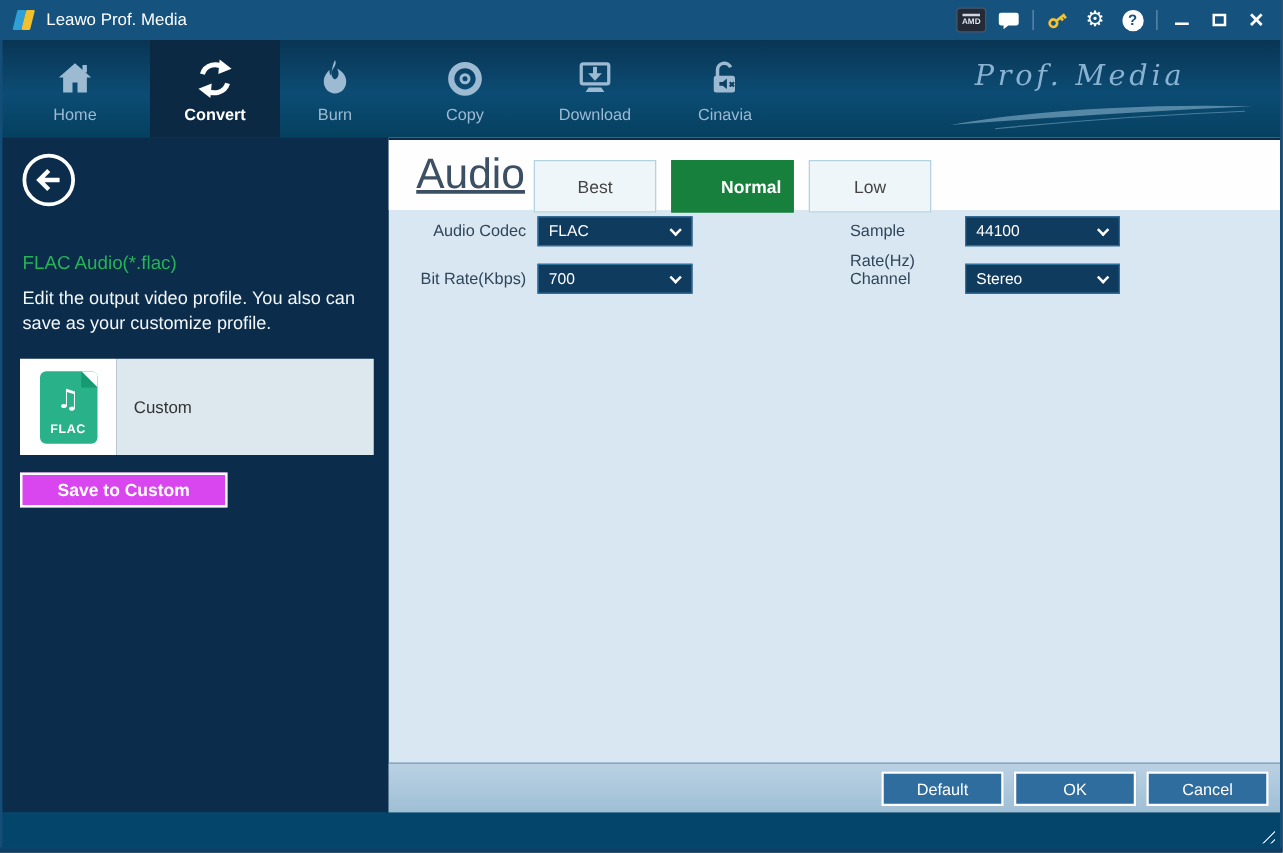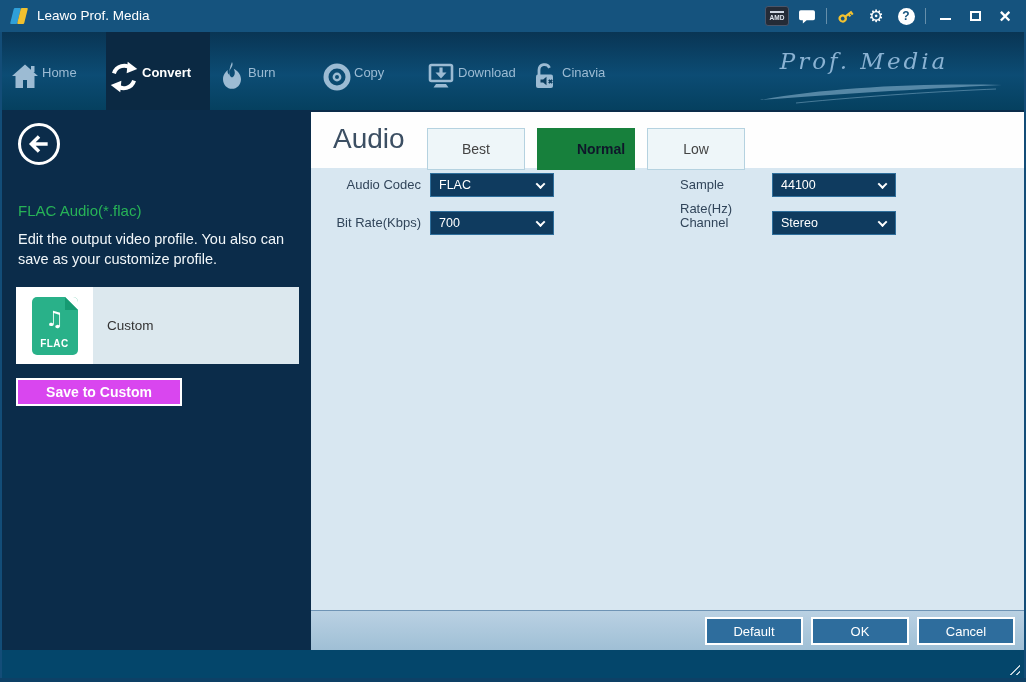--- a/index.html
+++ b/index.html
@@ -20,21 +20,21 @@
   .amd-badge .bar { width:14px; height:2px; background:#cfd6e2; margin-bottom:1.5px; }
   .tb-sep { width:1px; height:16px; background:rgba(255,255,255,.35); margin:0 4px; }
   .min-glyph { width:11px; height:8px; border-bottom:2px solid #fff; }
   .max-glyph { width:11px; height:10px; border:2px solid #fff; }
   .close-glyph { color:#fff; font-size:20px; line-height:20px; font-weight:bold; }
   .help-circle { width:17px; height:17px; border-radius:50%; background:#fff; color:#15537e; font-size:12px; font-weight:bold; display:flex; align-items:center; justify-content:center; }
   .gear-glyph { font-size:17px; color:#fff; font-family:"DejaVu Sans",sans-serif; }
 
   
   .navbar { position:absolute; top:32px; left:2px; width:1022px; height:78px; background:linear-gradient(180deg,#093554 0%,#0c4c74 55%,#05405f 100%); }
-  .tab { position:absolute; top:0; width:104px; height:78px; display:flex; flex-direction:row; align-items:center; justify-content:flex-start; color:#9cbbd3; cursor:pointer; }
+  .tab { position:absolute; top:0; width:104px; height:78px; display:flex; flex-direction:column; align-items:center; justify-content:flex-start; color:#9cbbd3; cursor:pointer; }
   .tab.active { background:#0b2943; color:#ffffff; }
   .tab-icon { margin-top:12px; height:38px; display:flex; align-items:center; justify-content:center; }
   .tab-icon svg { display:block; }
   .tab-label { font-size:13px; margin-top:2px; }
   .tab.active .tab-label { font-weight:bold; color:#fff; }
   .brand { position:absolute; right:40px; top:16px; width:240px; text-align:center; color:#8ab2d2; font-family:"DejaVu Serif","Liberation Serif",serif; font-style:italic; font-size:23px; letter-spacing:3px; }
   .brand-swoosh { position:absolute; right:18px; top:46px; }
 
   
   .left-panel { position:absolute; top:110px; left:2px; width:309px; height:540px; background:#0b2c4a; color:#eef5fa; }
@@ -48,23 +48,23 @@
   .flac-fold { position:absolute; top:0; right:0; width:0; height:0; border-top:13px solid #ffffff; border-left:13px solid transparent; }
   .flac-fold2 { position:absolute; top:0; right:0; width:0; height:0; border-bottom:13px solid #169a72; border-right:13px solid transparent; transform:translate(0,0); }
   .flac-note { position:absolute; top:10px; left:0; width:100%; text-align:center; color:#fff; font-size:21px; font-family:"DejaVu Sans",sans-serif; }
   .flac-text { color:#fff; font-size:10px; font-weight:bold; letter-spacing:.5px; margin-bottom:6px; }
   .custom-label-box { flex:1; background:#dce8ee; display:flex; align-items:center; padding-left:14px; }
   .custom-label { color:#333; font-size:13.5px; }
   .save-btn { position:absolute; left:14px; top:268px; width:166px; height:28px; background:#d946ef; border:2px solid #ffffff; color:#fff; font-size:14px; font-weight:bold; display:flex; align-items:center; justify-content:center; cursor:pointer; }
 
   .right-panel { position:absolute; top:110px; left:311px; width:713px; height:540px; background:#d8e7f1; border-top:2px solid #0b2c4a; }
   .rp-header { position:absolute; top:0; left:0; width:713px; height:56px; background:#fefefe; }
-  .rp-heading { position:absolute; left:22px; top:0; line-height:54px; font-size:28px; color:#3c4f63; }
+  .rp-heading { position:absolute; left:22px; top:0; line-height:54px; font-size:34px; color:#3c4f63;text-decoration:underline; }
   .q-btn { position:absolute; top:16px; width:98px; height:42px; display:flex; align-items:center; justify-content:center; font-size:14px; color:#444; background:#eef6f9; border:1px solid #b5d2e0; cursor:pointer; }
-  .q-btn.selected { background:#17803c; border-color:#17803c; color:#0f172a; font-weight:bold;padding-left:30px; }
+  .q-btn.selected { background:#17803c; border-color:#17803c; color:#ffffff; font-weight:bold;padding-left:30px; }
   .rp-content { position:absolute; top:56px; left:0; width:713px; height:444px; }
   .field-label { position:absolute; height:24px; line-height:24px; font-size:13px; color:#31455a; }
   .fl-right { text-align:right; }
   .dropdown { position:absolute; width:124px; height:24px; background:#0f3b5f; border:1px solid #2f6f9c; color:#fff; font-size:12.5px; display:flex; align-items:center; justify-content:space-between; padding:0 9px 0 8px; cursor:pointer; }
   .chev { width:7px; height:7px; border-right:2px solid #fff; border-bottom:2px solid #fff; transform:rotate(45deg) translate(-1px,-1px); }
   .rp-buttonbar { position:absolute; bottom:0; left:0; width:713px; height:40px; background:linear-gradient(180deg,#bad1e3,#9fbfd5); border-top:1px solid #6f94b5; }
   .dlg-btn { position:absolute; top:6px; width:98px; height:28px; background:#2e6d9d; border:2px solid #ffffff; color:#fff; font-size:13px; display:flex; align-items:center; justify-content:center; cursor:pointer; }
 
   
   .footer { position:absolute; top:650px; left:2px; width:1022px; height:28px; background:#04466b; }
@@ -125,21 +125,21 @@
   <div class="navbar">
     <div class="tab" style="left:6px">
       <span class="tab-icon">
         <svg width="34" height="34" viewBox="0 0 34 34" fill="currentColor">
             <rect x="23" y="6" width="3.5" height="6"></rect>
             <path d="M17 4.5 30 16h-3.5v12h-7.5v-8h-4v8H7.5V16H4z"></path>
           </svg>
       </span>
       <span class="tab-label">Home</span>
     </div>
-    <div class="tab active" style="left:104px">
+    <div class="tab active" style="left:118px">
       <span class="tab-icon">
         <svg width="36" height="36" viewBox="0 0 34 34">
             <g stroke="currentColor" stroke-width="3.8" fill="none">
               <path d="M7.5 13.5 A10 10 0 0 1 24 9.2"></path>
               <path d="M26.5 20.5 A10 10 0 0 1 10 24.8"></path>
             </g>
             <polygon points="20.5,2.5 29.5,9.5 19.5,13.5" fill="currentColor"></polygon>
             <polygon points="13.5,31.5 4.5,24.5 14.5,20.5" fill="currentColor"></polygon>
           </svg>
       </span>

